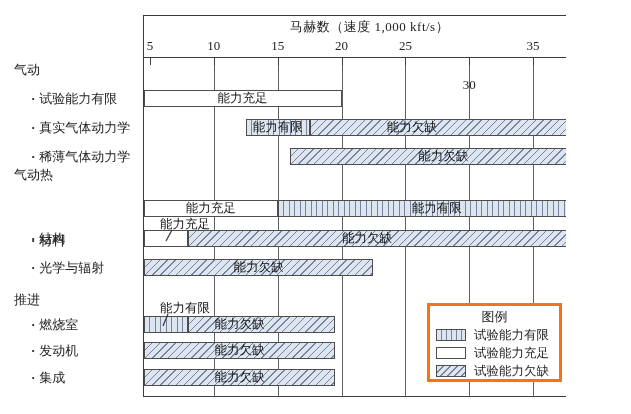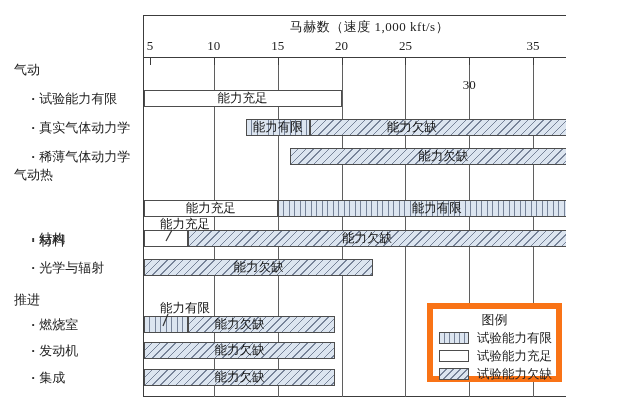--- a/index.html
+++ b/index.html
@@ -24,21 +24,21 @@
   .seg.limited{background-color:#dce5f0;
     background-image:repeating-linear-gradient(90deg,rgba(0,0,0,0) 0 4.5px,rgba(93,106,130,.8) 4.5px 5.5px);}
   .seg.lacking{background-color:#dce5f0;
     background-image:repeating-linear-gradient(135deg,rgba(0,0,0,0) 0 4.5px,rgba(93,106,130,.8) 4.5px 5.5px);}
   .seg-label{position:absolute;height:17px;line-height:17px;width:90px;text-align:center;
     font-size:12.5px;color:#111;z-index:4;white-space:nowrap;}
   .callout-text{position:absolute;height:14px;line-height:14px;width:60px;text-align:center;
     font-size:12.5px;color:#111;z-index:4;white-space:nowrap;}
   .overlay{position:absolute;left:0;top:0;z-index:6;pointer-events:none;}
   .legend{position:absolute;left:427px;top:303px;width:135px;height:79px;background:#fff;
-    border:6px solid #f97316;box-sizing:border-box;z-index:5;}
+    border:3px solid #f97316;box-sizing:border-box;z-index:5;}
   .legend-title{text-align:center;font-size:13px;margin-top:3px;height:15px;line-height:15px;}
   .legend-row{display:flex;align-items:center;margin:4px 0 0 6px;height:14px;}
   .swatch{width:30px;height:12px;box-sizing:border-box;border:1px solid #4d4d4d;margin-right:8px;flex:none;}
   .swatch.sufficient{background:#fff;}
   .swatch.limited{background-color:#dce5f0;
     background-image:repeating-linear-gradient(90deg,rgba(0,0,0,0) 0 4px,rgba(93,106,130,.8) 4px 5px);}
   .swatch.lacking{background-color:#dce5f0;
     background-image:repeating-linear-gradient(135deg,rgba(0,0,0,0) 0 4px,rgba(93,106,130,.8) 4px 5px);}
   .legend-label{font-size:12.5px;white-space:nowrap;}
 </style>

